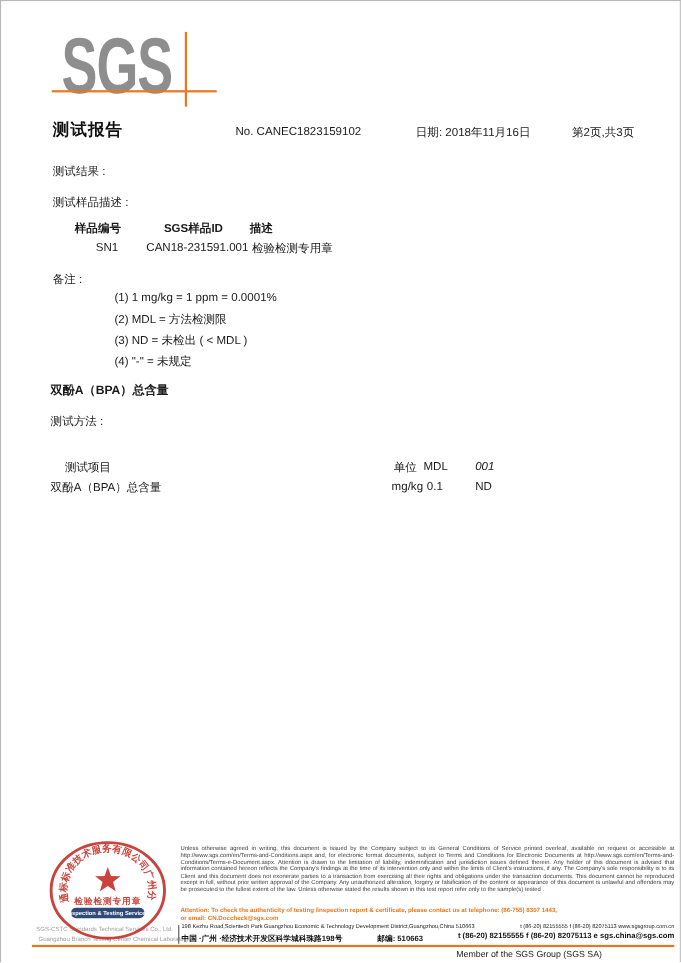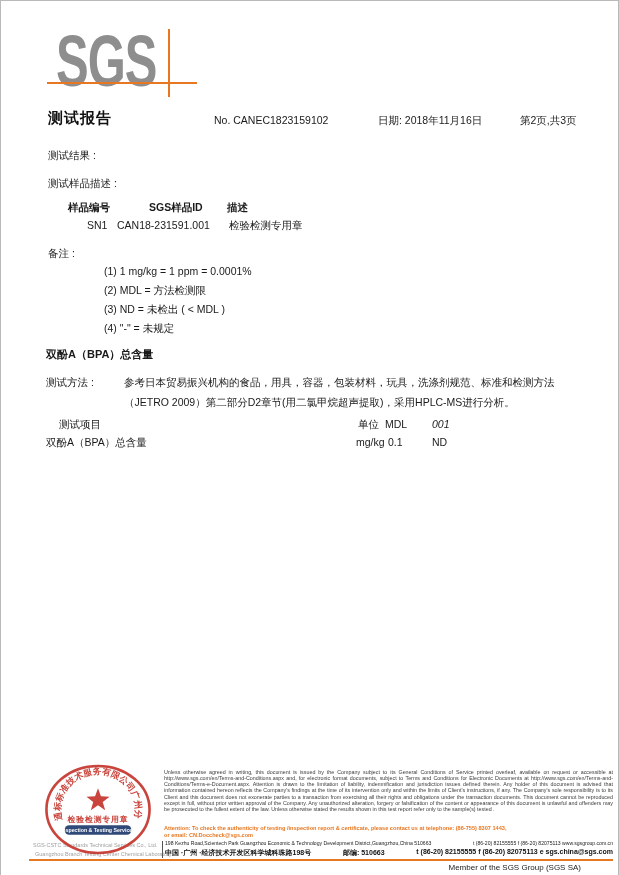--- a/index.html
+++ b/index.html
@@ -38,21 +38,21 @@
   .disclaimer { left:163px; top:768px; width:449px; font-size:5.35px; line-height:6.15px;
     text-align:justify; color:#3c3c3c; }
   .attention { left:163px; top:824px; width:449px; font-size:5.6px; line-height:6.6px;
     color:#e87722; font-weight:bold; }
   .addr-row-en { left:164px; top:839px; width:448px; font-size:5.1px; color:#222;
     display:flex; justify-content:space-between; white-space:nowrap; }
   .addr-row-cn { left:164px; top:847px; width:448px; font-size:7px; color:#111; font-weight:600;
     display:flex; justify-content:space-between; white-space:nowrap; }
   .addr-divider { left:161px; top:840px; width:1px; height:17px; background:#555; }
   .footer-rule { left:28px; top:858px; width:584px; height:2px; background:#e87722; }
-  .member { left:380px; top:862px; width:200px; text-align:right; font-size:8px; color:#222; }
+  .member { left:380px; top:862px; width:200px; text-align:center; font-size:8px; color:#222; }
 
   .stamp-svg { left:42px; top:762px; width:110px; height:93px; opacity:0.92; }
   .stamp-svg text { font-family:"Liberation Sans","DejaVu Sans",sans-serif; }
 </style>
 </head>
 <body>
 
 <div class="page">
 
   <div class="abs logo-text">SGS</div>
@@ -64,32 +64,31 @@
   <div class="abs hdr-date body-txt">日期: 2018年11月16日</div>
   <div class="abs hdr-page body-txt">第2页,共3页</div>
 
   <div class="abs body-txt" style="left:47px; top:148px;">测试结果 :</div>
   <div class="abs body-txt ul" style="left:47px; top:176px;">测试样品描述 :</div>
 
   <div class="abs body-txt bold" style="left:67px; top:200px;text-align:center;">样品编号</div>
   <div class="abs body-txt bold" style="left:148px; top:200px;">SGS样品ID</div>
   <div class="abs body-txt bold" style="left:226px; top:200px;">描述</div>
   <div class="abs body-txt" style="left:86px; top:218px;">SN1</div>
-  <div class="abs body-txt" style="left:116px; top:218px;">CAN18-231591.001</div>
+  <div class="abs body-txt" style="left:132px; top:218px;">CAN18-231591.001</div>
   <div class="abs body-txt" style="left:228px; top:218px;">检验检测专用章</div>
 
   <div class="abs body-txt" style="left:47px; top:246px;">备注 :</div>
   <div class="abs body-txt" style="left:103px; top:264px;">(1) 1 mg/kg = 1 ppm = 0.0001%</div>
   <div class="abs body-txt" style="left:103px; top:283px;">(2) MDL = 方法检测限</div>
   <div class="abs body-txt" style="left:103px; top:302px;">(3) ND = 未检出 ( &lt; MDL )</div>
   <div class="abs body-txt" style="left:103px; top:321px;">(4) "-" = 未规定</div>
 
   <div class="abs body-txt bold ul" style="left:45px; top:346px; font-size:11px;">双酚A（BPA）总含量</div>
   <div class="abs body-txt" style="left:45px; top:375px;">测试方法 :</div>
-  <div class="abs body-txt method-text">参考日本贸易振兴机构的食品，用具，容器，包装材料，玩具，洗涤剂规范、标准和检测方法（JETRO 2009）第二部分D2章节(用二氯甲烷超声提取)，采用HPLC-MS进行分析。</div>
 
   <div class="abs body-txt ul rt-h" style="left:58px; top:417px;">测试项目</div>
   <div class="abs body-txt ul rt-h" style="left:357px; top:417px;">单位</div>
   <div class="abs body-txt ul rt-h" style="left:384px; top:417px;">MDL</div>
   <div class="abs body-txt ul it rt-h" style="left:431px; top:417px;">001</div>
   <div class="abs body-txt" style="left:45px; top:435px;">双酚A（BPA）总含量</div>
   <div class="abs body-txt" style="left:355px; top:435px;text-align:center;">mg/kg</div>
   <div class="abs body-txt" style="left:387px; top:435px;">0.1</div>
   <div class="abs body-txt" style="left:431px; top:435px;">ND</div>
 

